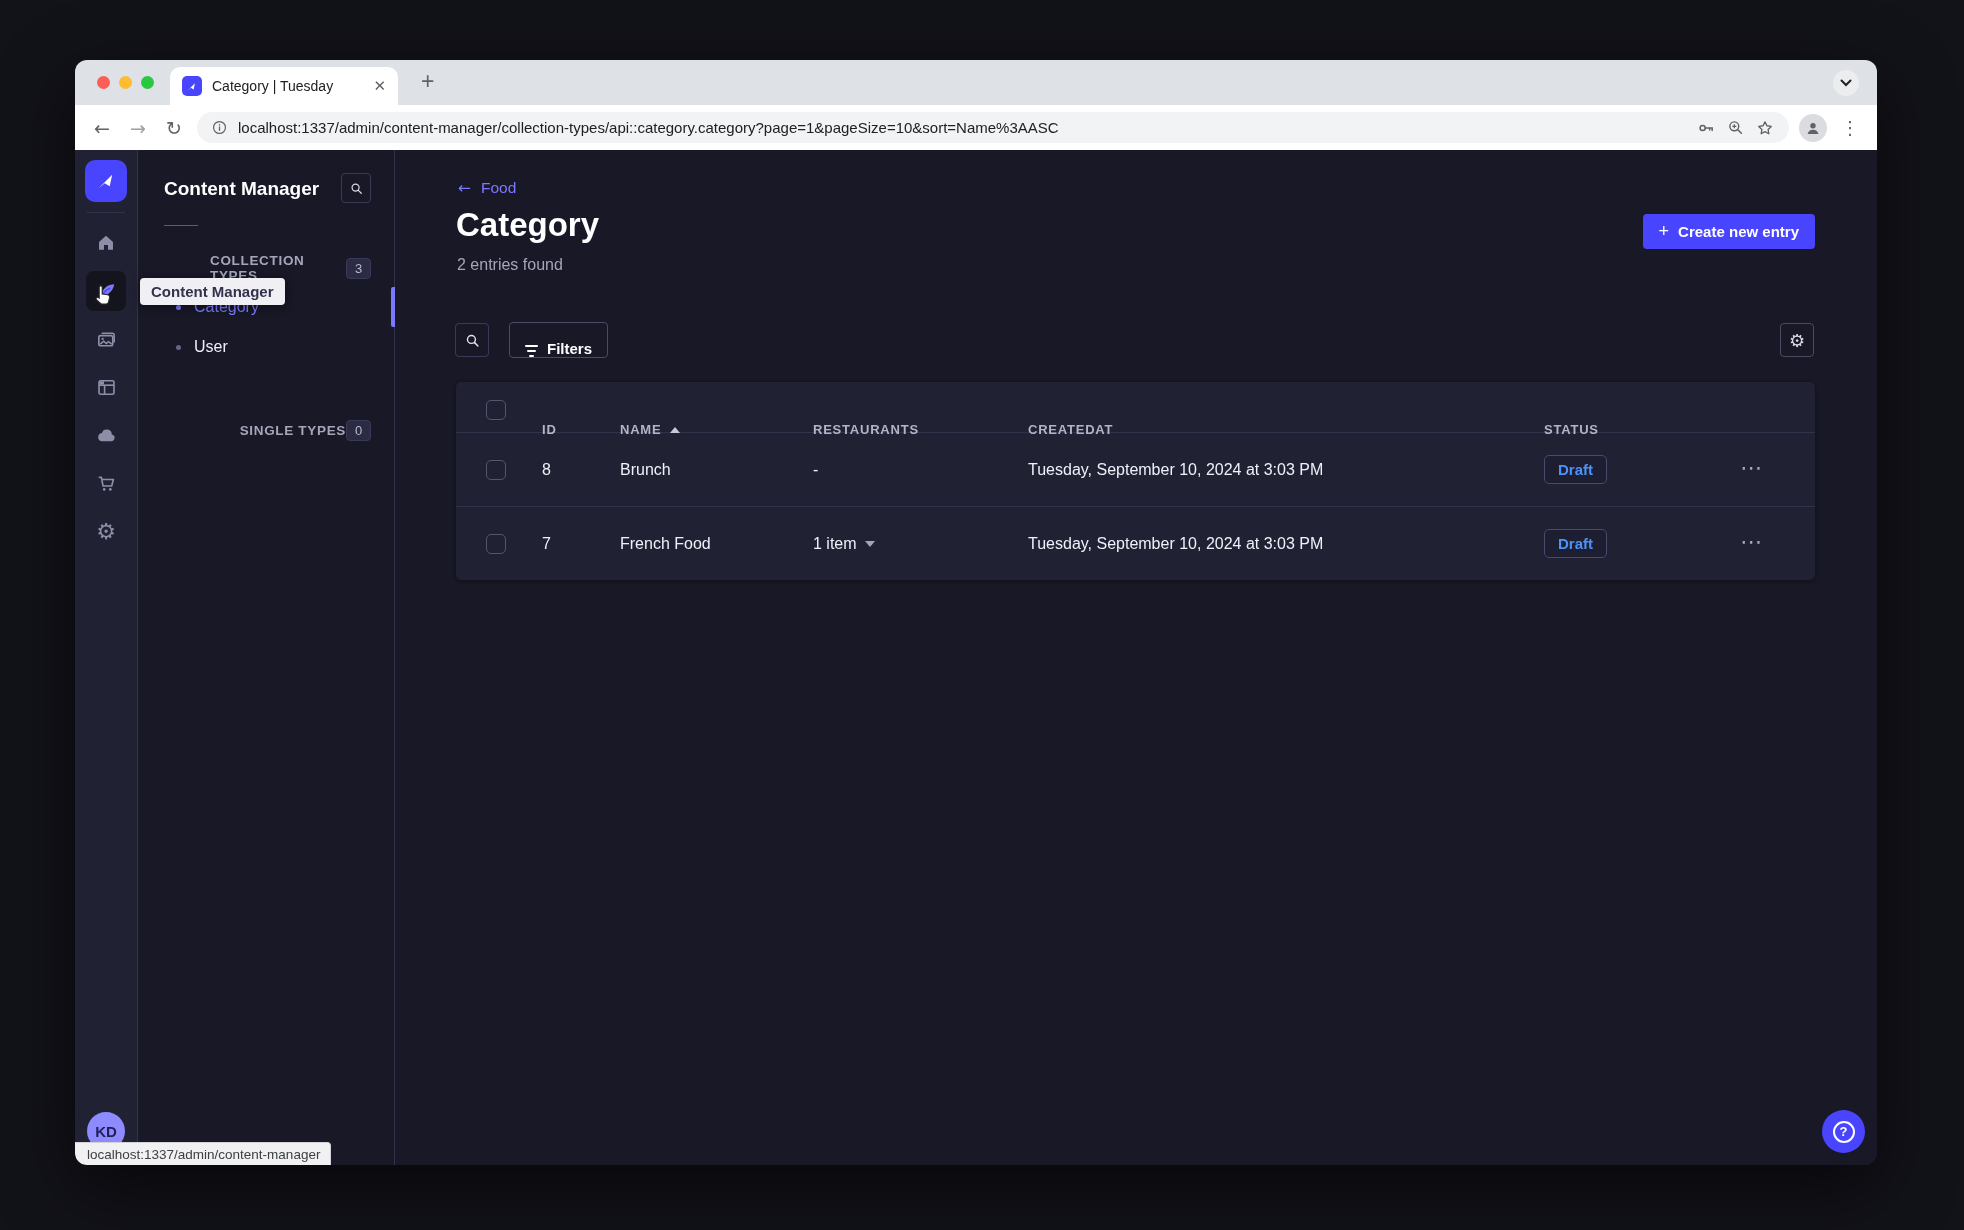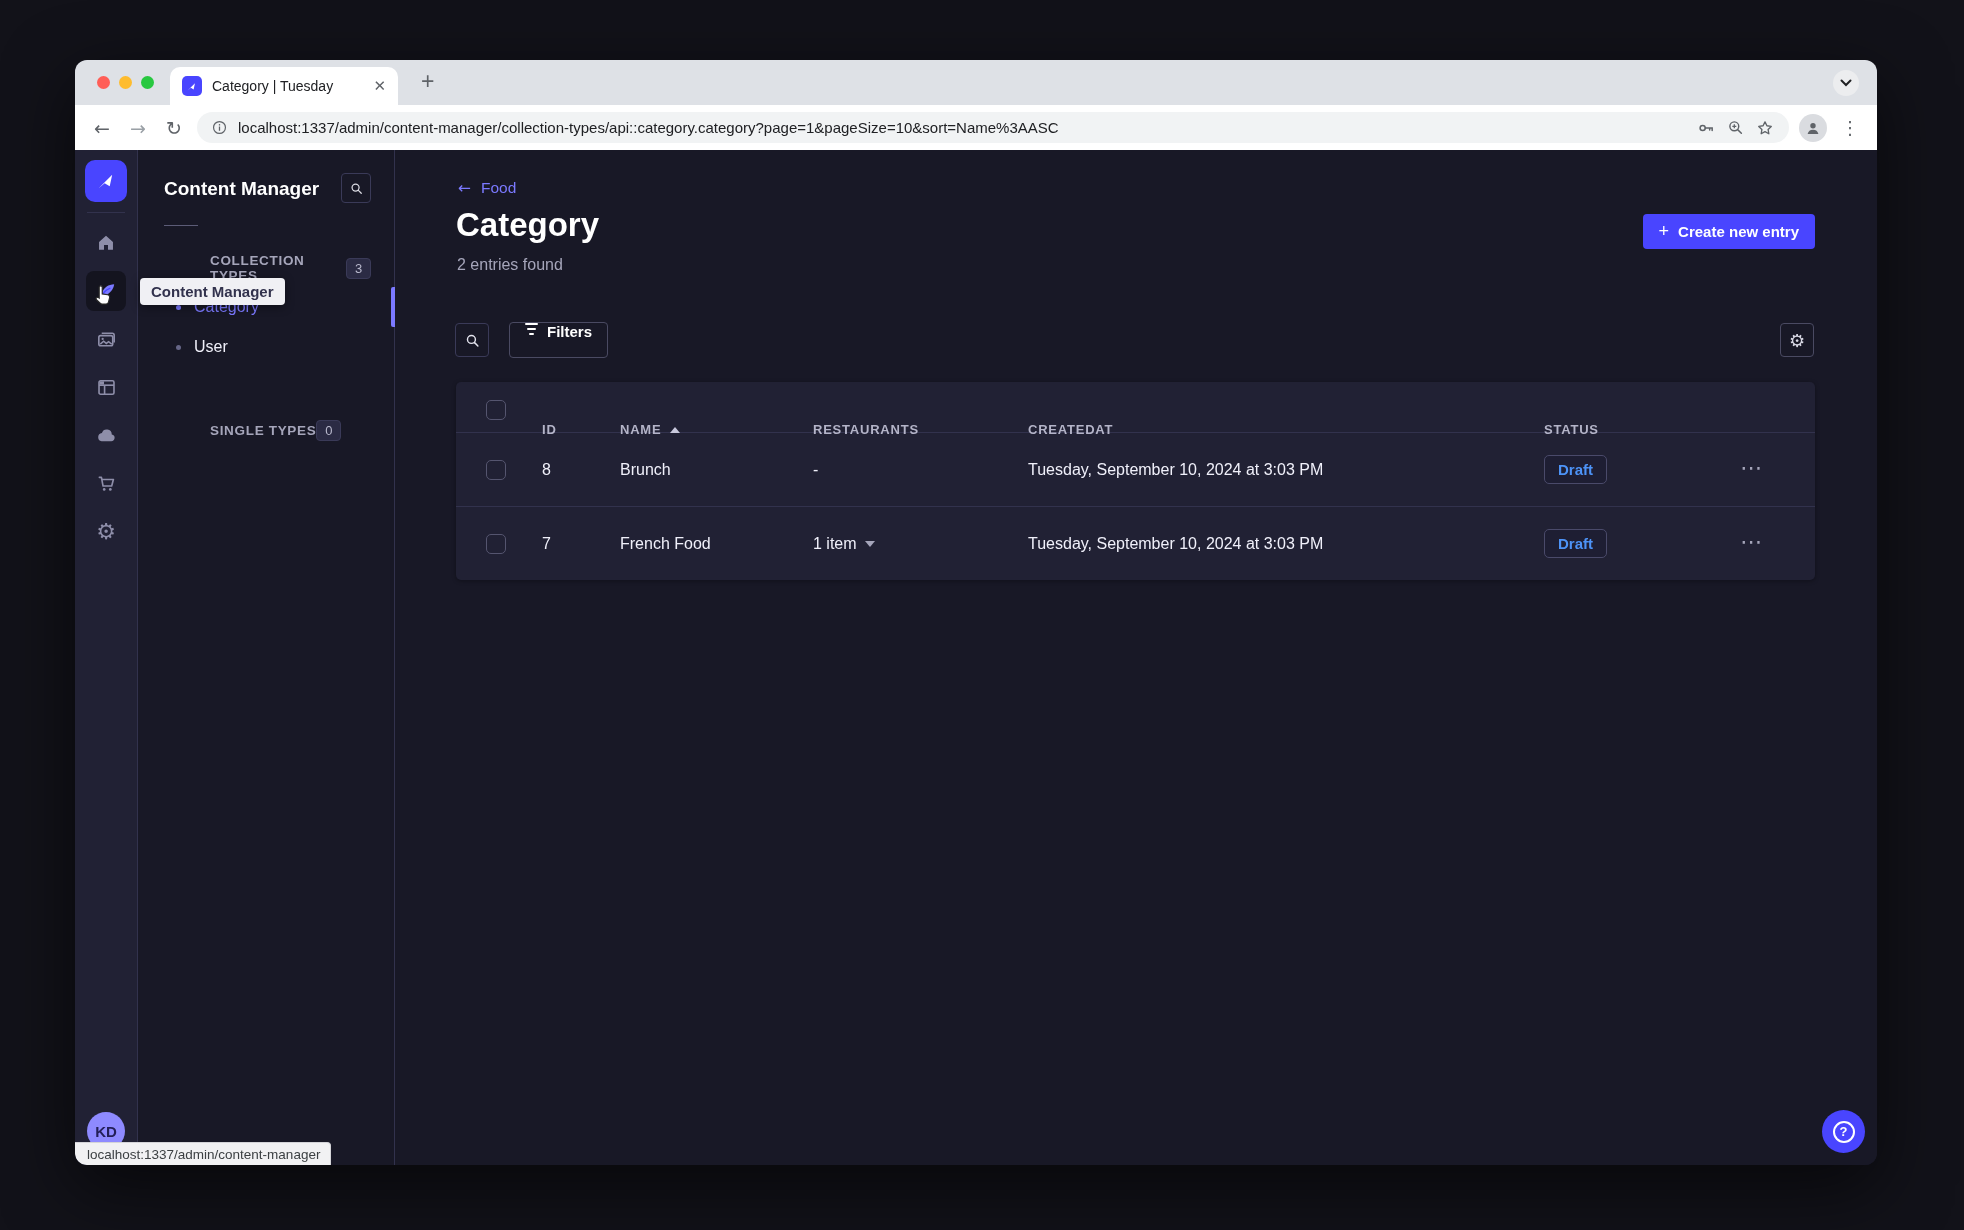--- a/index.html
+++ b/index.html
@@ -57,21 +57,21 @@
                display:flex; align-items:center; justify-content:center; }
 
   
   .subnav { position:absolute; left:63px; top:0; bottom:0; width:257px; background:#181826;
             border-right:1px solid #32324d; }
   .subnav-title { position:absolute; left:26px; top:28px; font-size:19px; font-weight:bold; color:#ffffff; }
   .subnav-search { position:absolute; right:23px; top:23px; width:30px; height:30px; border:1px solid #3a3a58;
                    border-radius:4px; display:flex; align-items:center; justify-content:center; color:#dcdce4; }
   .subnav-divider { position:absolute; left:26px; top:75px; width:34px; border-top:1px solid #5c5c77; }
   .section-row { position:absolute; left:28px; right:23px; display:flex; align-items:center;
-                 justify-content:flex-start;margin-left:44px; }
+                 justify-content:flex-end;margin-left:44px; }
   .section-label { font-size:13.5px; font-weight:600; letter-spacing:.05em; color:#a5a5ba; }
   .count-badge { min-width:25px; padding:2px 7px; text-align:center; background:#2b2b44;
                  border:1px solid #3a3a58; border-radius:4px; font-size:13px; color:#b8b8cc; }
   .nav-list { position:absolute; left:0; right:0; top:137px; }
   .nav-item { height:40px; display:flex; align-items:center; padding-left:38px; gap:13px;
               font-size:16px; color:#f0f0fa; }
   .nav-item .dot { width:5px; height:5px; border-radius:50%; background:#666687; flex:0 0 auto; }
   .nav-item.active { color:#7b79ff; }
   .nav-item.active .dot { background:#7b79ff; }
   .active-indicator { position:absolute; right:-1px; top:137px; width:4px; height:40px;
@@ -94,21 +94,21 @@
   .page-title { position:absolute; left:60px; top:56px; font-size:33px; font-weight:bold; color:#ffffff; }
   .page-subtitle { position:absolute; left:61px; top:106px; font-size:16px; color:#a5a5ba; }
   .create-btn { position:absolute; right:62px; top:64px; height:35px; background:#4945ff; color:#ffffff;
                 border:none; border-radius:4px; font-size:15px; font-weight:600; padding:0 16px;
                 display:flex; align-items:center; gap:9px; font-family:inherit; }
   .create-btn .plus { font-size:18px; font-weight:400; }
 
   .search-btn { position:absolute; left:59px; top:173px; width:34px; height:34px; border:1px solid #3a3a58;
                 border-radius:4px; display:flex; align-items:center; justify-content:center; color:#e4e4ee; }
   .filters-btn { position:absolute; left:113px; top:172px; height:36px; border:1px solid #4a4a62;
-                 border-radius:4px; display:flex; align-items:flex-start; gap:9px; padding:0 15px;
+                 border-radius:4px; display:flex; align-items:flex-end; gap:9px; padding:0 15px;
                  color:#ffffff; font-size:15px; font-weight:600; }
   .filter-icon { display:flex; flex-direction:column; gap:3px; align-items:center; }
   .filter-icon i { display:block; height:2px; background:#fff; border-radius:1px; }
   .filter-icon i:nth-child(1){width:13px}.filter-icon i:nth-child(2){width:9px}.filter-icon i:nth-child(3){width:5px}
   .gear-btn { position:absolute; right:63px; top:173px; width:34px; height:34px; border:1px solid #4a4a62;
               border-radius:4px; display:flex; align-items:center; justify-content:center;
               color:#d8d8e4; font-size:18px; }
 
   .table { position:absolute; left:60px; top:232px; width:1359px; background:#212134; border-radius:5px;
            box-shadow:0 1px 4px rgba(3,3,5,.35); }

